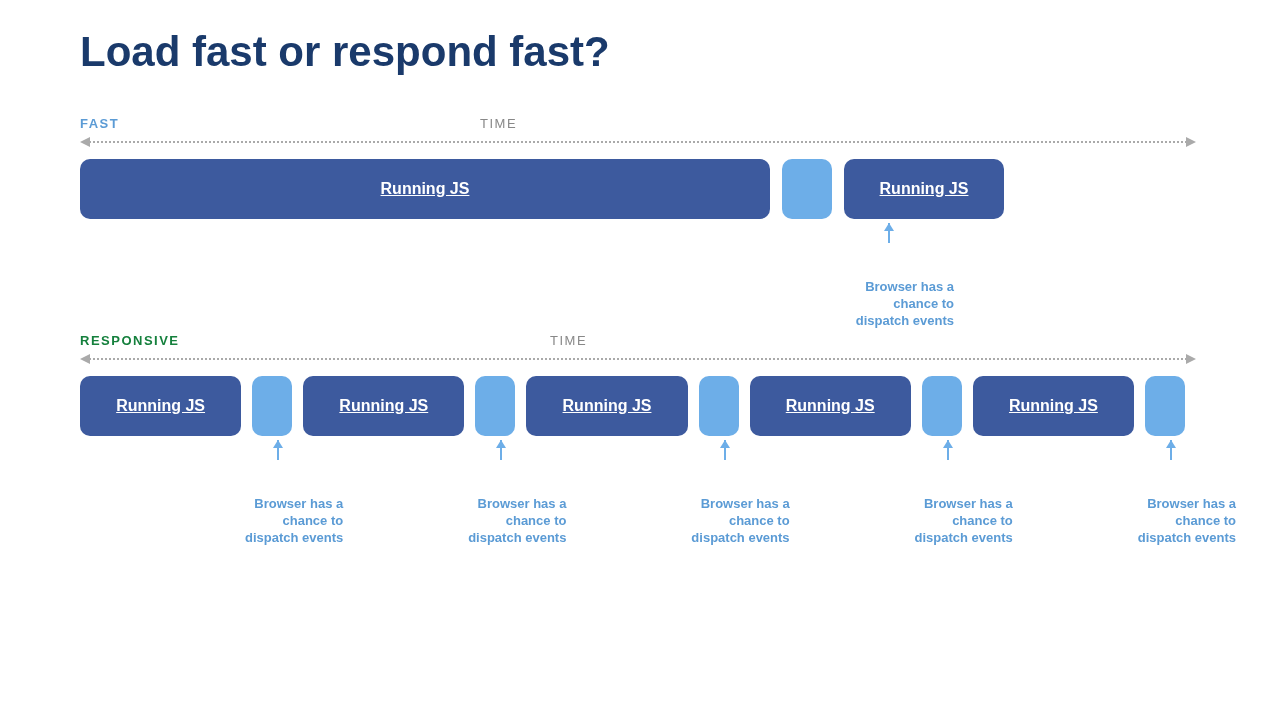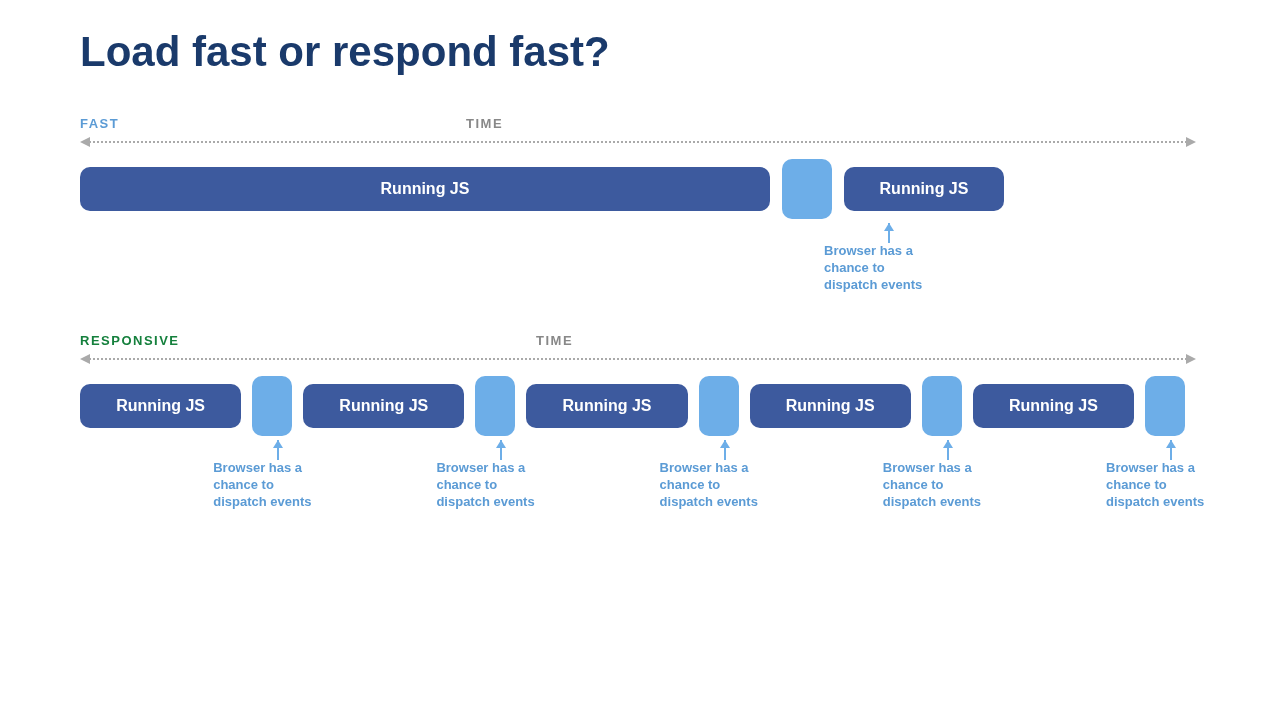--- a/index.html
+++ b/index.html
@@ -25,35 +25,35 @@
     }
 
     
     .row-section {
       margin-bottom: 20px;
     }
     .row-label-line {
       display: flex;
       align-items: flex-end;
       margin-bottom: 6px;
-      gap: 16px;
+      gap: 30px;
     }
     .row-label {
       font-size: 13px;
       font-weight: 700;
       letter-spacing: 1.5px;
       color: #5b9bd5;
       min-width: 110px;
     }
     .row-label.dark {
       color: #15803d;
     }
     .time-label {
       font-size: 13px;
-      font-weight: 700;
+      font-weight: 400;
       letter-spacing: 1.5px;
       color: #888;
     }
 
     
     .timeline-arrow {
       display: flex;
       align-items: center;
       margin-bottom: 12px;
       position: relative;
@@ -92,21 +92,22 @@
 
     .js-block {
       background: #3d5a9e;
       border-radius: 10px;
       color: #fff;
       font-weight: 700;
       font-size: 16px;
       display: flex;
       align-items: center;
       justify-content: center;
-      height: 44px;
+      height: 60px;
+      text-decoration: underline;
     }
     .js-block.large {
       width: 690px;
     }
     .js-block.medium {
       width: 160px;
     }
     .js-block.small-responsive {
       width: 175px;
     }
@@ -145,22 +146,23 @@
       height: 0;
       border-left: 5px solid transparent;
       border-right: 5px solid transparent;
       border-bottom: 8px solid #6daee8;
     }
     .annotation-text {
       font-size: 13px;
       font-weight: 700;
       color: #5b9bd5;
       line-height: 1.3;
-      text-align: left;
+      text-align: right;
       width: 130px;
+      margin-top: 36px;
     }
 
     
     .fast-section {
       margin-bottom: 30px;
     }
     .fast-annotation-wrap {
       position: relative;
       margin-top: 4px;
       height: 80px;

